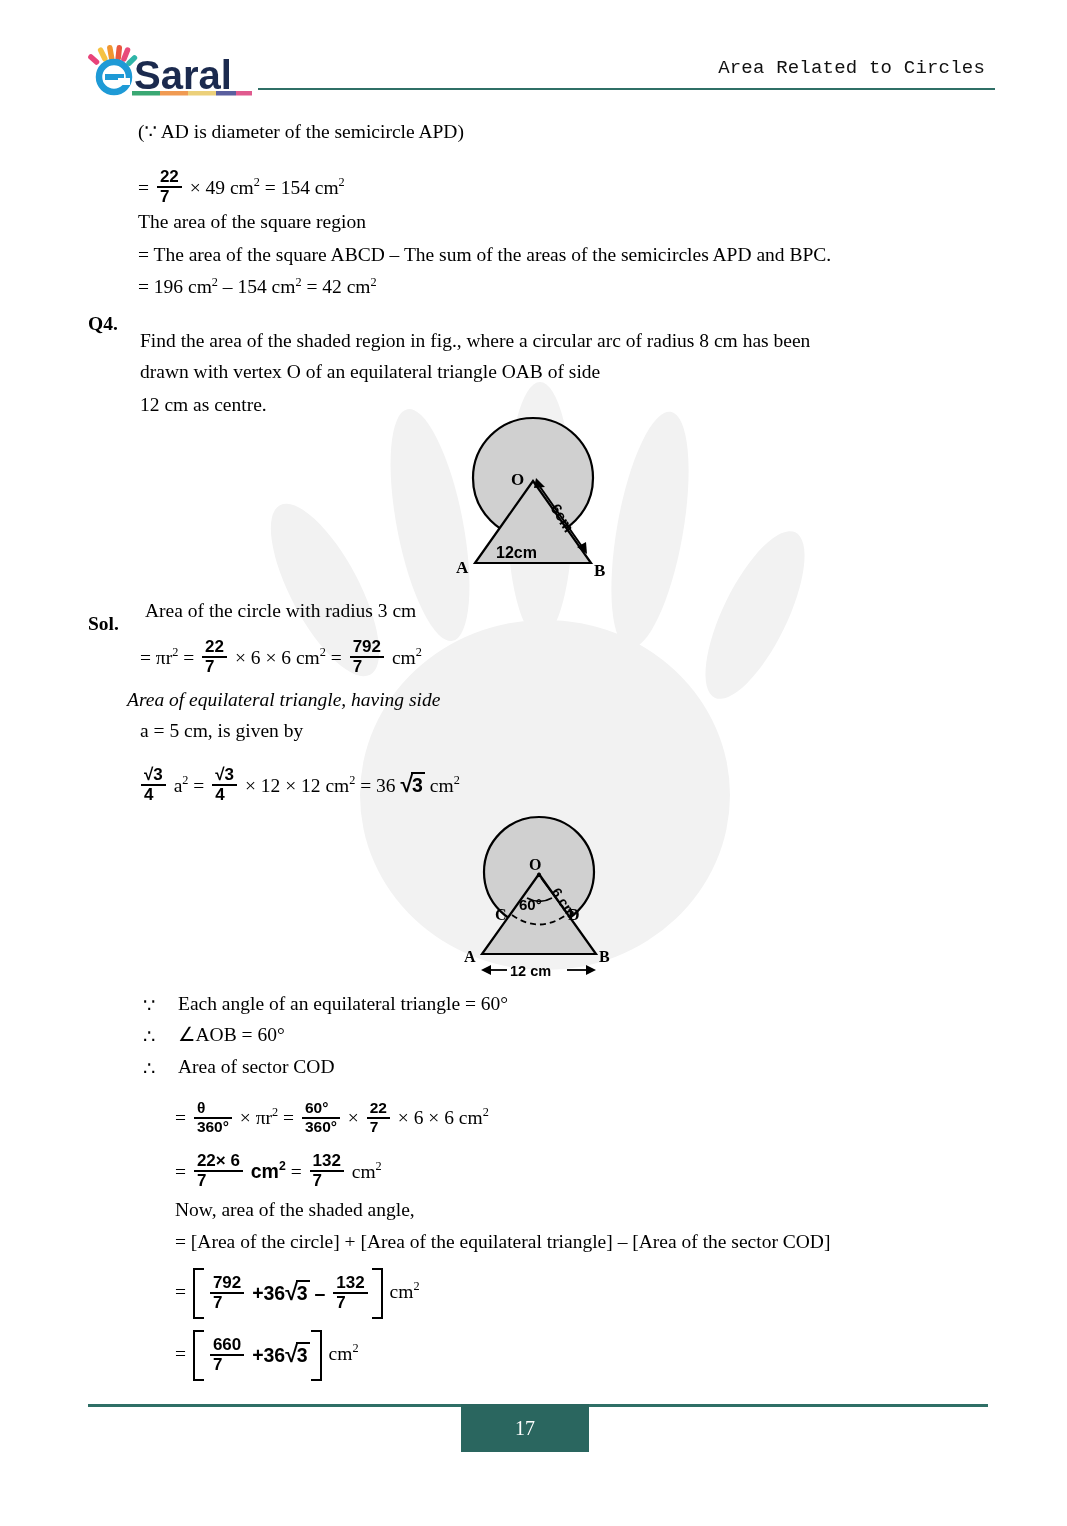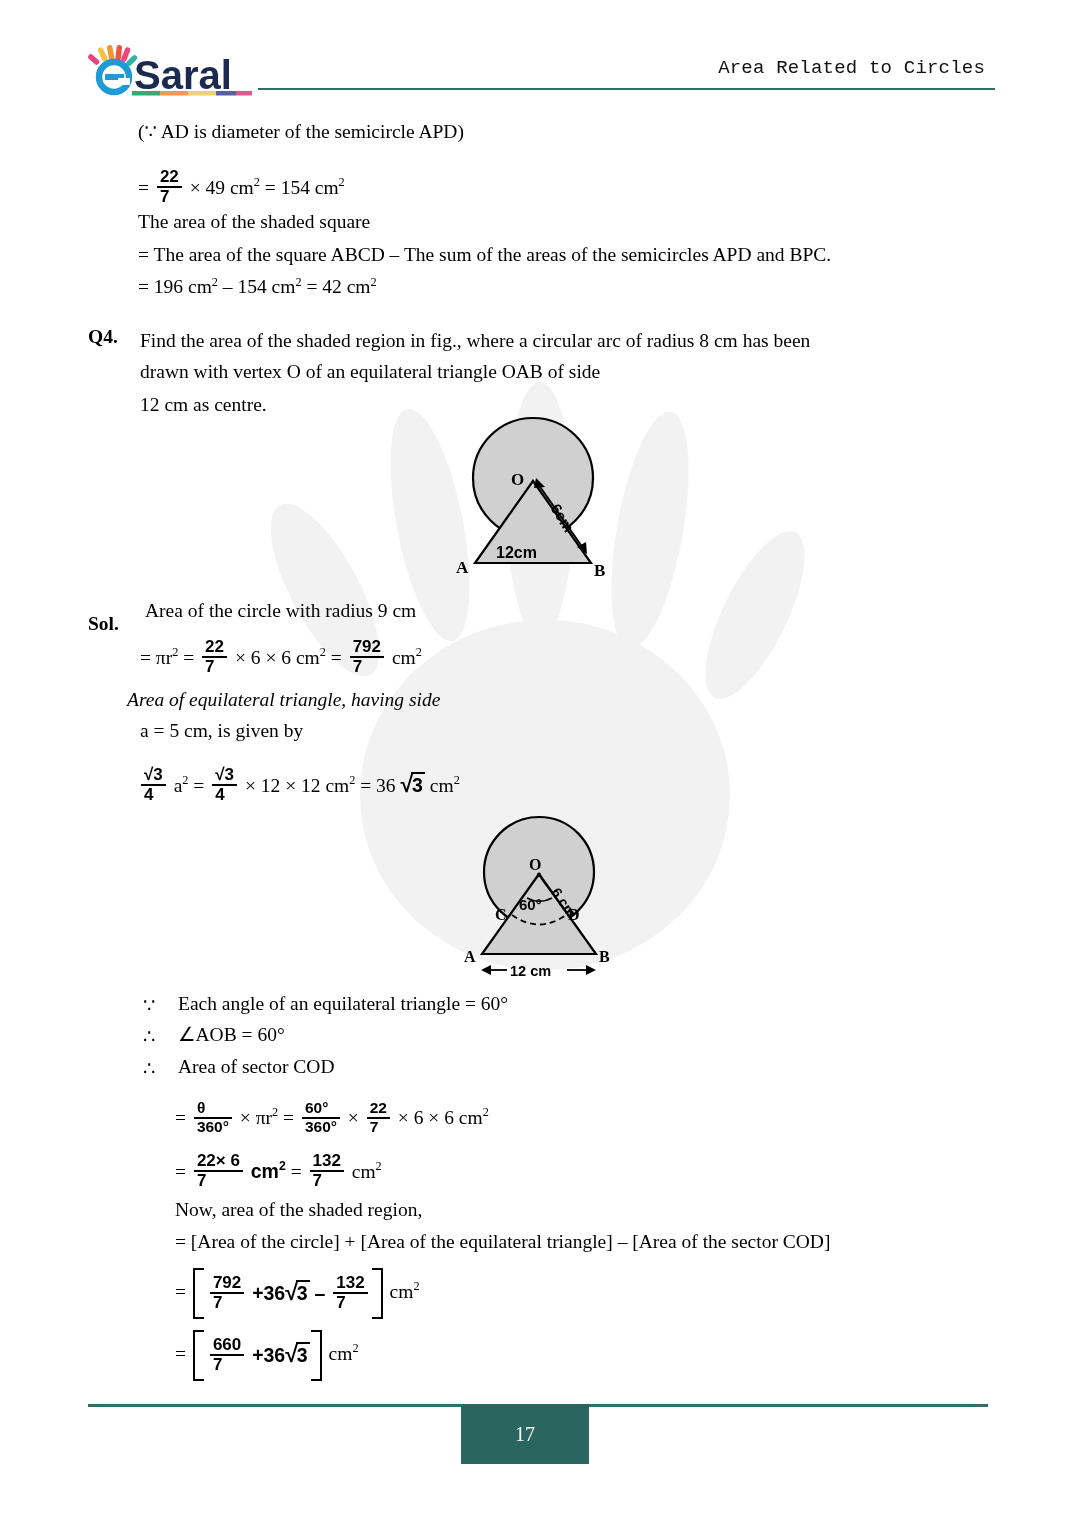--- a/index.html
+++ b/index.html
@@ -157,21 +157,21 @@
     width: 900px;
     height: 3px;
     background: #2f6f66;
     z-index: 2;
   }
   .page-badge {
     position: absolute;
     left: 461px;
     top: 1404px;
     width: 128px;
-    height: 60px;
+    height: 48px;
     background: #2a665f;
     color: #ffffff;
     font-family: "Liberation Serif", serif;
     font-size: 20px;
     display: flex;
     align-items: center;
     justify-content: center;
     z-index: 3;
   }
 </style>
@@ -231,36 +231,36 @@
   <div class="line" style="left:138px; top:168px;">
     <span>=</span>
     <span class="frac">
       <span class="num">22</span>
       <span class="den">7</span>
     </span>
     <span>× 49 cm</span><sup>2</sup>
     <span>= 154 cm</span><sup>2</sup>
   </div>
 
-  <div class="line" style="left:138px; top:212px;">The area of the shaded square</div>
+  <div class="line" style="left:138px; top:212px;">The area of the square region</div>
   <div class="line" style="left:138px; top:245px;">= The area of the square ABCD – The sum of the areas of the semicircles APD and BPC.</div>
 
   <div class="line" style="left:138px; top:277px;">
     <span>= 196 cm</span><sup>2</sup>
     <span>– 154 cm</span><sup>2</sup>
     <span>= 42 cm</span><sup>2</sup>
   </div>
 
-  <div class="qlabel" style="left:88px; top:326px;">Q4.</div>
+  <div class="qlabel" style="left:88px; top:313px;">Q4.</div>
   <div class="line" style="left:140px; top:331px;">Find the area of the shaded region in fig., where a circular arc of radius 8 cm has been</div>
   <div class="line" style="left:140px; top:362px;text-align:center;">drawn with vertex O of an equilateral triangle OAB of side</div>
   <div class="line" style="left:140px; top:395px;">12 cm as centre.</div>
 
   <div class="qlabel" style="left:88px; top:601px;margin-top:12px;">Sol.</div>
-  <div class="line" style="left:145px; top:601px;">Area of the circle with radius 9 cm</div>
+  <div class="line" style="left:145px; top:601px;">Area of the circle with radius 3 cm</div>
 
   <div class="line" style="left:140px; top:638px;">
     <span>= πr</span><sup>2</sup>
     <span>=</span>
     <span class="frac">
       <span class="num">22</span>
       <span class="den">7</span>
     </span>
     <span>× 6 × 6 cm</span><sup>2</sup>
     <span>=</span>
@@ -328,21 +328,21 @@
     </span>
     <span class="bold-sans">cm</span><sup class="bold-sans">2</sup>
     <span>=</span>
     <span class="frac">
       <span class="num">132</span>
       <span class="den">7</span>
     </span>
     <span>cm</span><sup>2</sup>
   </div>
 
-  <div class="line" style="left:175px; top:1200px;">Now, area of the shaded region,</div>
+  <div class="line" style="left:175px; top:1200px;">Now, area of the shaded angle,</div>
   <div class="line" style="left:175px; top:1232px;">= [Area of the circle] + [Area of the equilateral triangle] – [Area of the sector COD]</div>
 
   <div class="line" style="left:175px; top:1268px;">
     <span>=</span>
     <span class="bracket">
       <span class="frac">
         <span class="num">792</span>
         <span class="den">7</span>
       </span>
       <span class="bold-sans">+36</span><span class="sqrt"><span class="radic">√</span><span class="rad-body">3</span></span>

